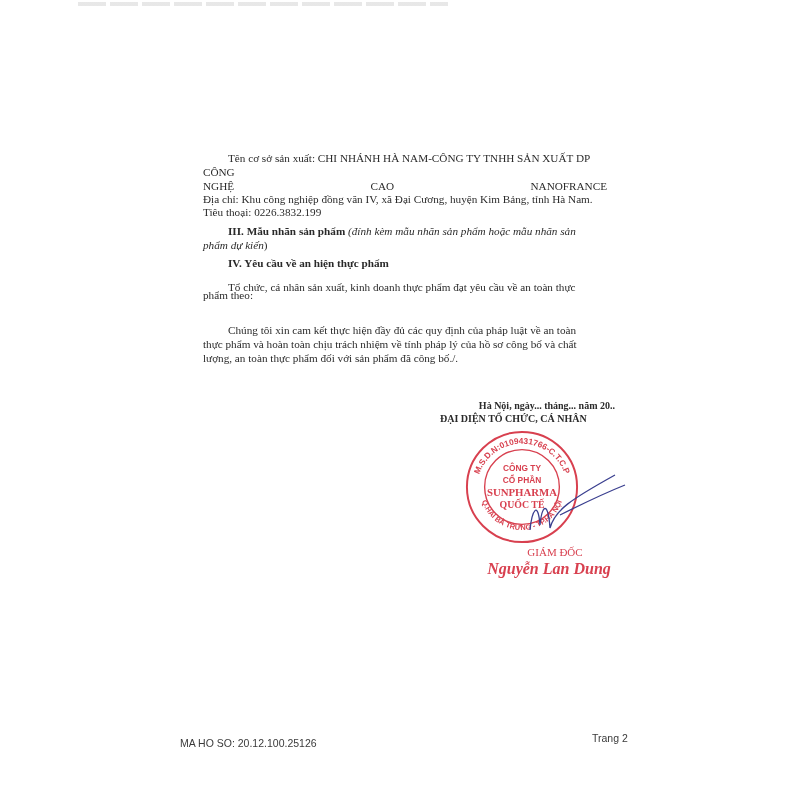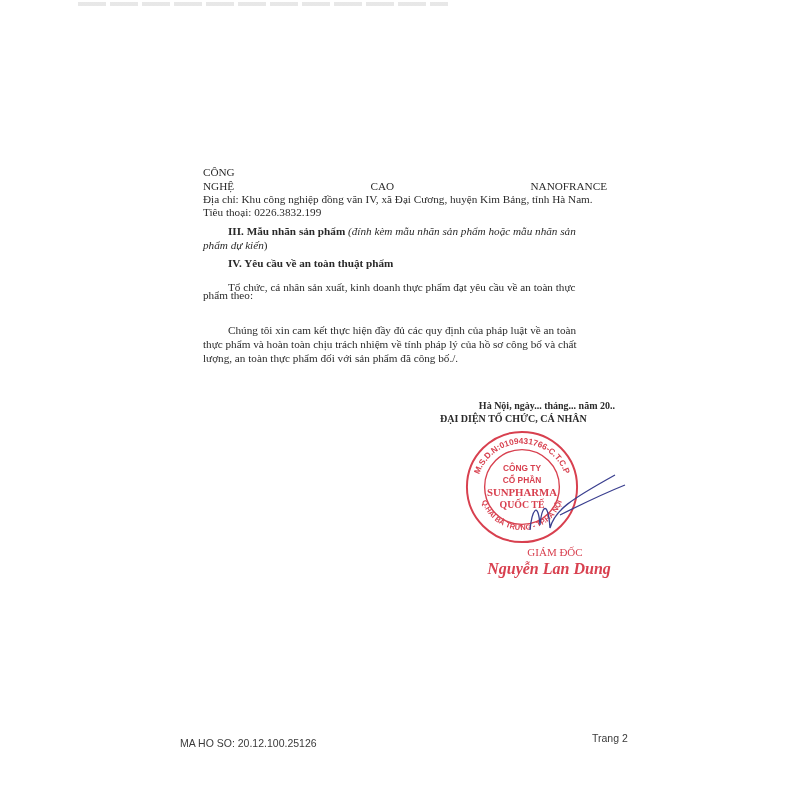--- a/index.html
+++ b/index.html
@@ -25,38 +25,39 @@
   }
   .footer { position: absolute; font-family: "Liberation Sans", "DejaVu Sans", sans-serif; font-size: 10.5px; color: #3a3a3a; }
 </style>
 </head>
 <body>
 
 <div class="bleed"></div>
 
 <div class="page">
 
+  <div class="line indent" style="top:151px;">Tên cơ sở sản xuất: CHI NHÁNH HÀ NAM-CÔNG TY TNHH SẢN XUẤT DP</div>
   <div class="line left" style="top:165px;">CÔNG</div>
   <div class="line left just" style="top:179px;">
     <span>NGHỆ</span>
     <span>CAO</span>
     <span>NANOFRANCE</span>
   </div>
   <div class="line left" style="top:192px;">Địa chỉ: Khu công nghiệp đồng văn IV, xã Đại Cương, huyện Kim Bảng, tỉnh Hà Nam.</div>
   <div class="line left" style="top:205px;">Tiêu thoại: 0226.3832.199</div>
 
   <div class="line indent" style="top:224px;">
     <span class="bold">III. Mẫu nhãn sản phẩm</span>
     <span class="italic">(đính kèm mẫu nhãn sản phẩm hoặc mẫu nhãn sản</span>
   </div>
   <div class="line left" style="top:238px;">
     <span class="italic">phẩm dự kiến</span><span>)</span>
   </div>
 
-  <div class="line indent bold" style="top:256px;">IV. Yêu cầu về an toàn thuật phẩm</div>
+  <div class="line indent bold" style="top:256px;">IV. Yêu cầu về an hiện thực phẩm</div>
   <div class="line indent" style="top:280px;">Tổ chức, cá nhân sản xuất, kinh doanh thực phẩm đạt yêu cầu về an toàn thực</div>
   <div class="line left" style="top:288px;">phẩm theo:</div>
 
 
   <div class="line indent" style="top:323px;">Chúng tôi xin cam kết thực hiện đầy đủ các quy định của pháp luật về an toàn</div>
   <div class="line left" style="top:337px;">thực phẩm và hoàn toàn chịu trách nhiệm về tính pháp lý của hồ sơ công bố và chất</div>
   <div class="line left" style="top:351px;">lượng, an toàn thực phẩm đối với sản phẩm đã công bố./.</div>
 
   <div class="sig" style="left:455px; top:400px; width:160px; font-size:10px; font-weight:bold; text-align:right;">Hà Nội, ngày... tháng... năm 20..</div>
   <div class="sig" style="left:440px; top:413px; width:175px; font-size:10px; font-weight:bold; text-align:left;">ĐẠI DIỆN TỔ CHỨC, CÁ NHÂN</div>

